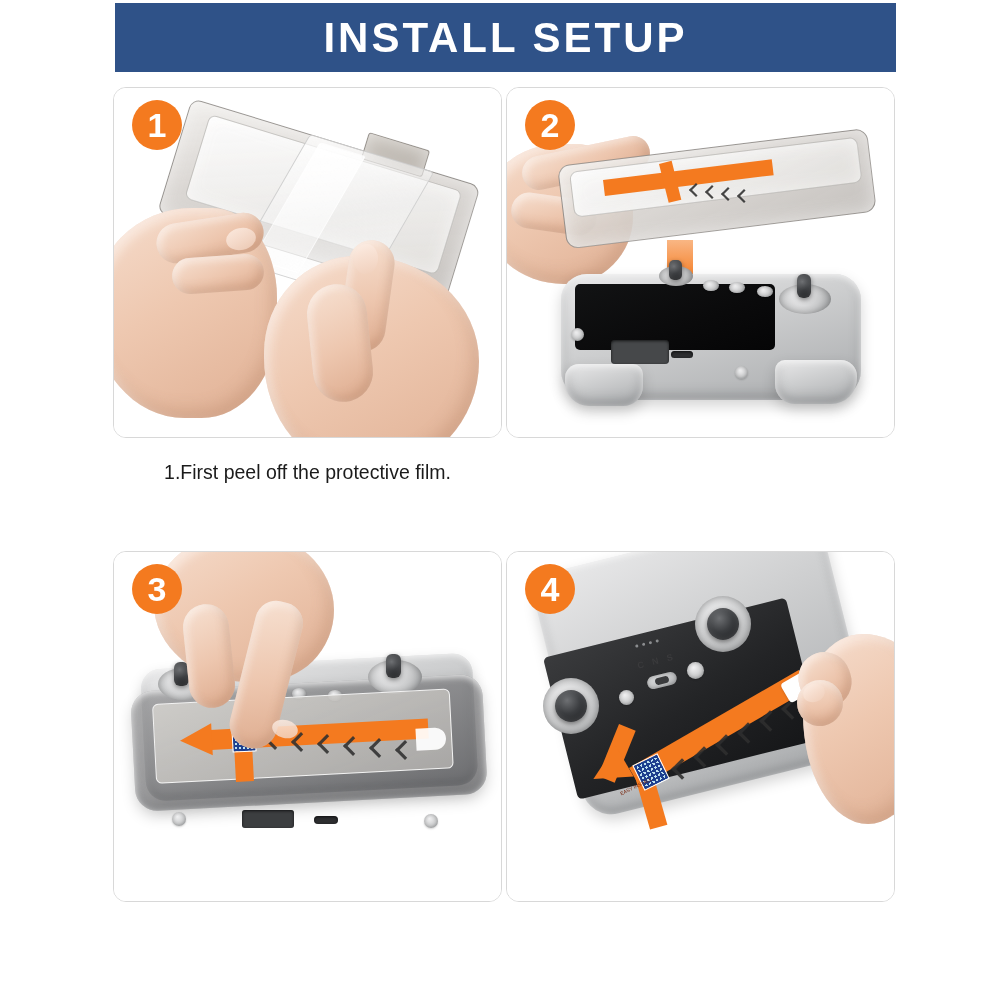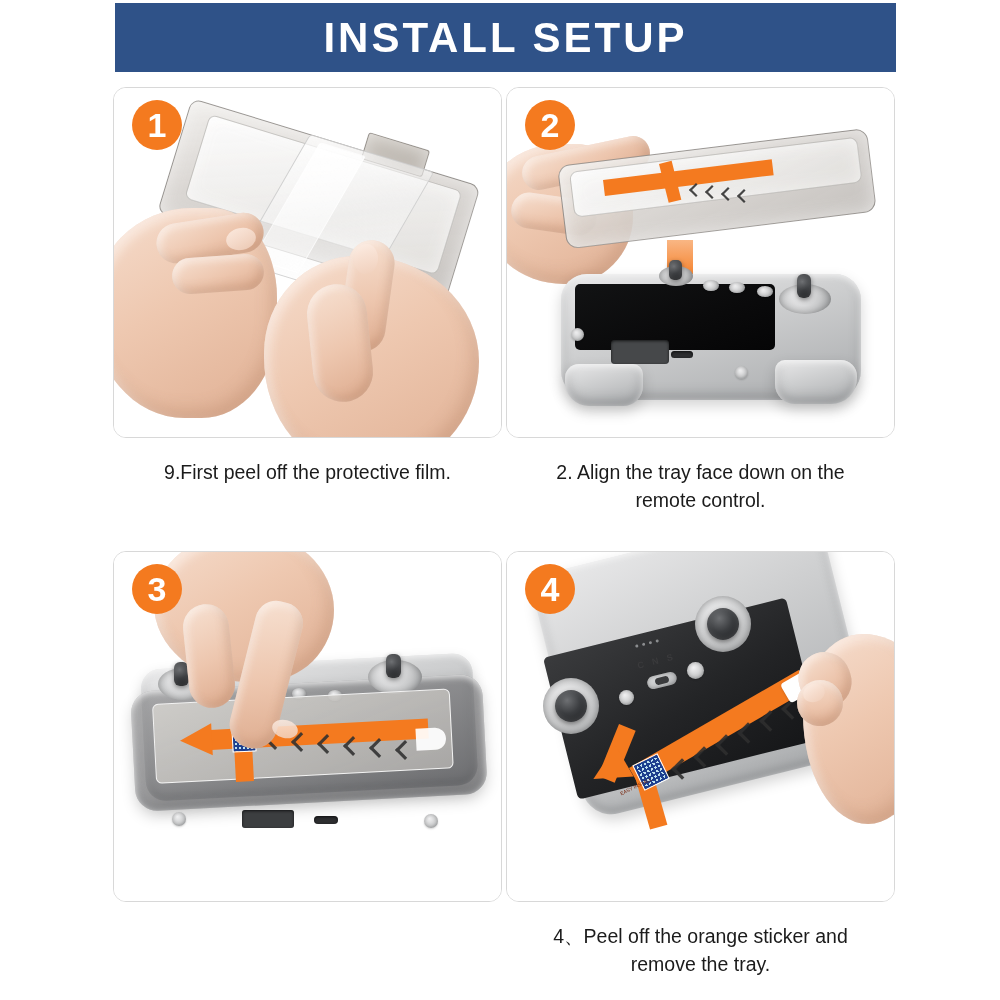--- a/index.html
+++ b/index.html
@@ -299,21 +299,21 @@
                     border-radius:30px; transform: rotate(8deg);"></div>
         <div class="finger" style="left:196px; top:196px; width:60px; height:118px;
                     border-radius:32px; transform: rotate(-6deg);"></div>
         <div class="nail" style="left:240px; top:156px; width:24px; height:30px; transform: rotate(6deg);"></div>
       </div>
 
       <div class="step-badge">1</div>
     </div>
 
     <div class="caption">
-      <span>9.First peel off the protective film.</span>
+      <span>1.First peel off the protective film.</span>
     </div>
   </div>
 
   <div class="step-cell cell-r1c2">
     <div class="panel">
       <div class="stage">
 
         <div class="hand" style="left:-24px; top:56px; width:150px; height:140px;
                     border-radius:54% 40% 46% 56% / 50% 46% 50% 54%;"></div>
         <div class="finger" style="left:14px; top:58px; width:130px; height:34px;
@@ -357,24 +357,20 @@
 
         <div class="rc-port" style="left:164px; top:263px; width:22px; height:7px;"></div>
         <div class="rc-port" style="left:104px; top:252px; width:58px; height:24px; border-radius:4px; background:#46484a;"></div>
         <div class="rc-btn" style="left:64px; top:240px; width:13px; height:13px;"></div>
         <div class="rc-btn" style="left:228px; top:278px; width:13px; height:13px;"></div>
       </div>
 
       <div class="step-badge">2</div>
     </div>
 
-    <div class="caption">
-      <span>2. Align the tray face down on the</span>
-      <span class="caption-l2">remote control.</span>
-    </div>
   </div>
 
   <div class="step-cell cell-r2c1">
     <div class="panel">
       <div class="stage">
 
         <div class="rc-body" style="left:26px; top:118px; width:332px; height:132px; border-radius:20px;
                     transform: rotate(-3deg); transform-origin:0 0;"></div>
         <div class="rc-body" style="left:16px; top:140px; width:352px; height:120px; border-radius:22px;
                     transform: rotate(-3deg); transform-origin:0 0;
@@ -497,19 +493,15 @@
         <div class="finger" style="left:292px; top:100px; width:52px; height:56px;
                     border-radius:26px; transform: rotate(-18deg);"></div>
         <div class="finger" style="left:290px; top:128px; width:46px; height:46px;
                     border-radius:24px; transform: rotate(10deg);"></div>
         <div class="nail" style="left:296px; top:132px; width:22px; height:18px; transform: rotate(-18deg);"></div>
       </div>
 
       <div class="step-badge">4</div>
     </div>
 
-    <div class="caption">
-      <span>4、Peel off the orange sticker and</span>
-      <span class="caption-l2">remove the tray.</span>
-    </div>
   </div>
 
 </div>
 
 </body></html>

